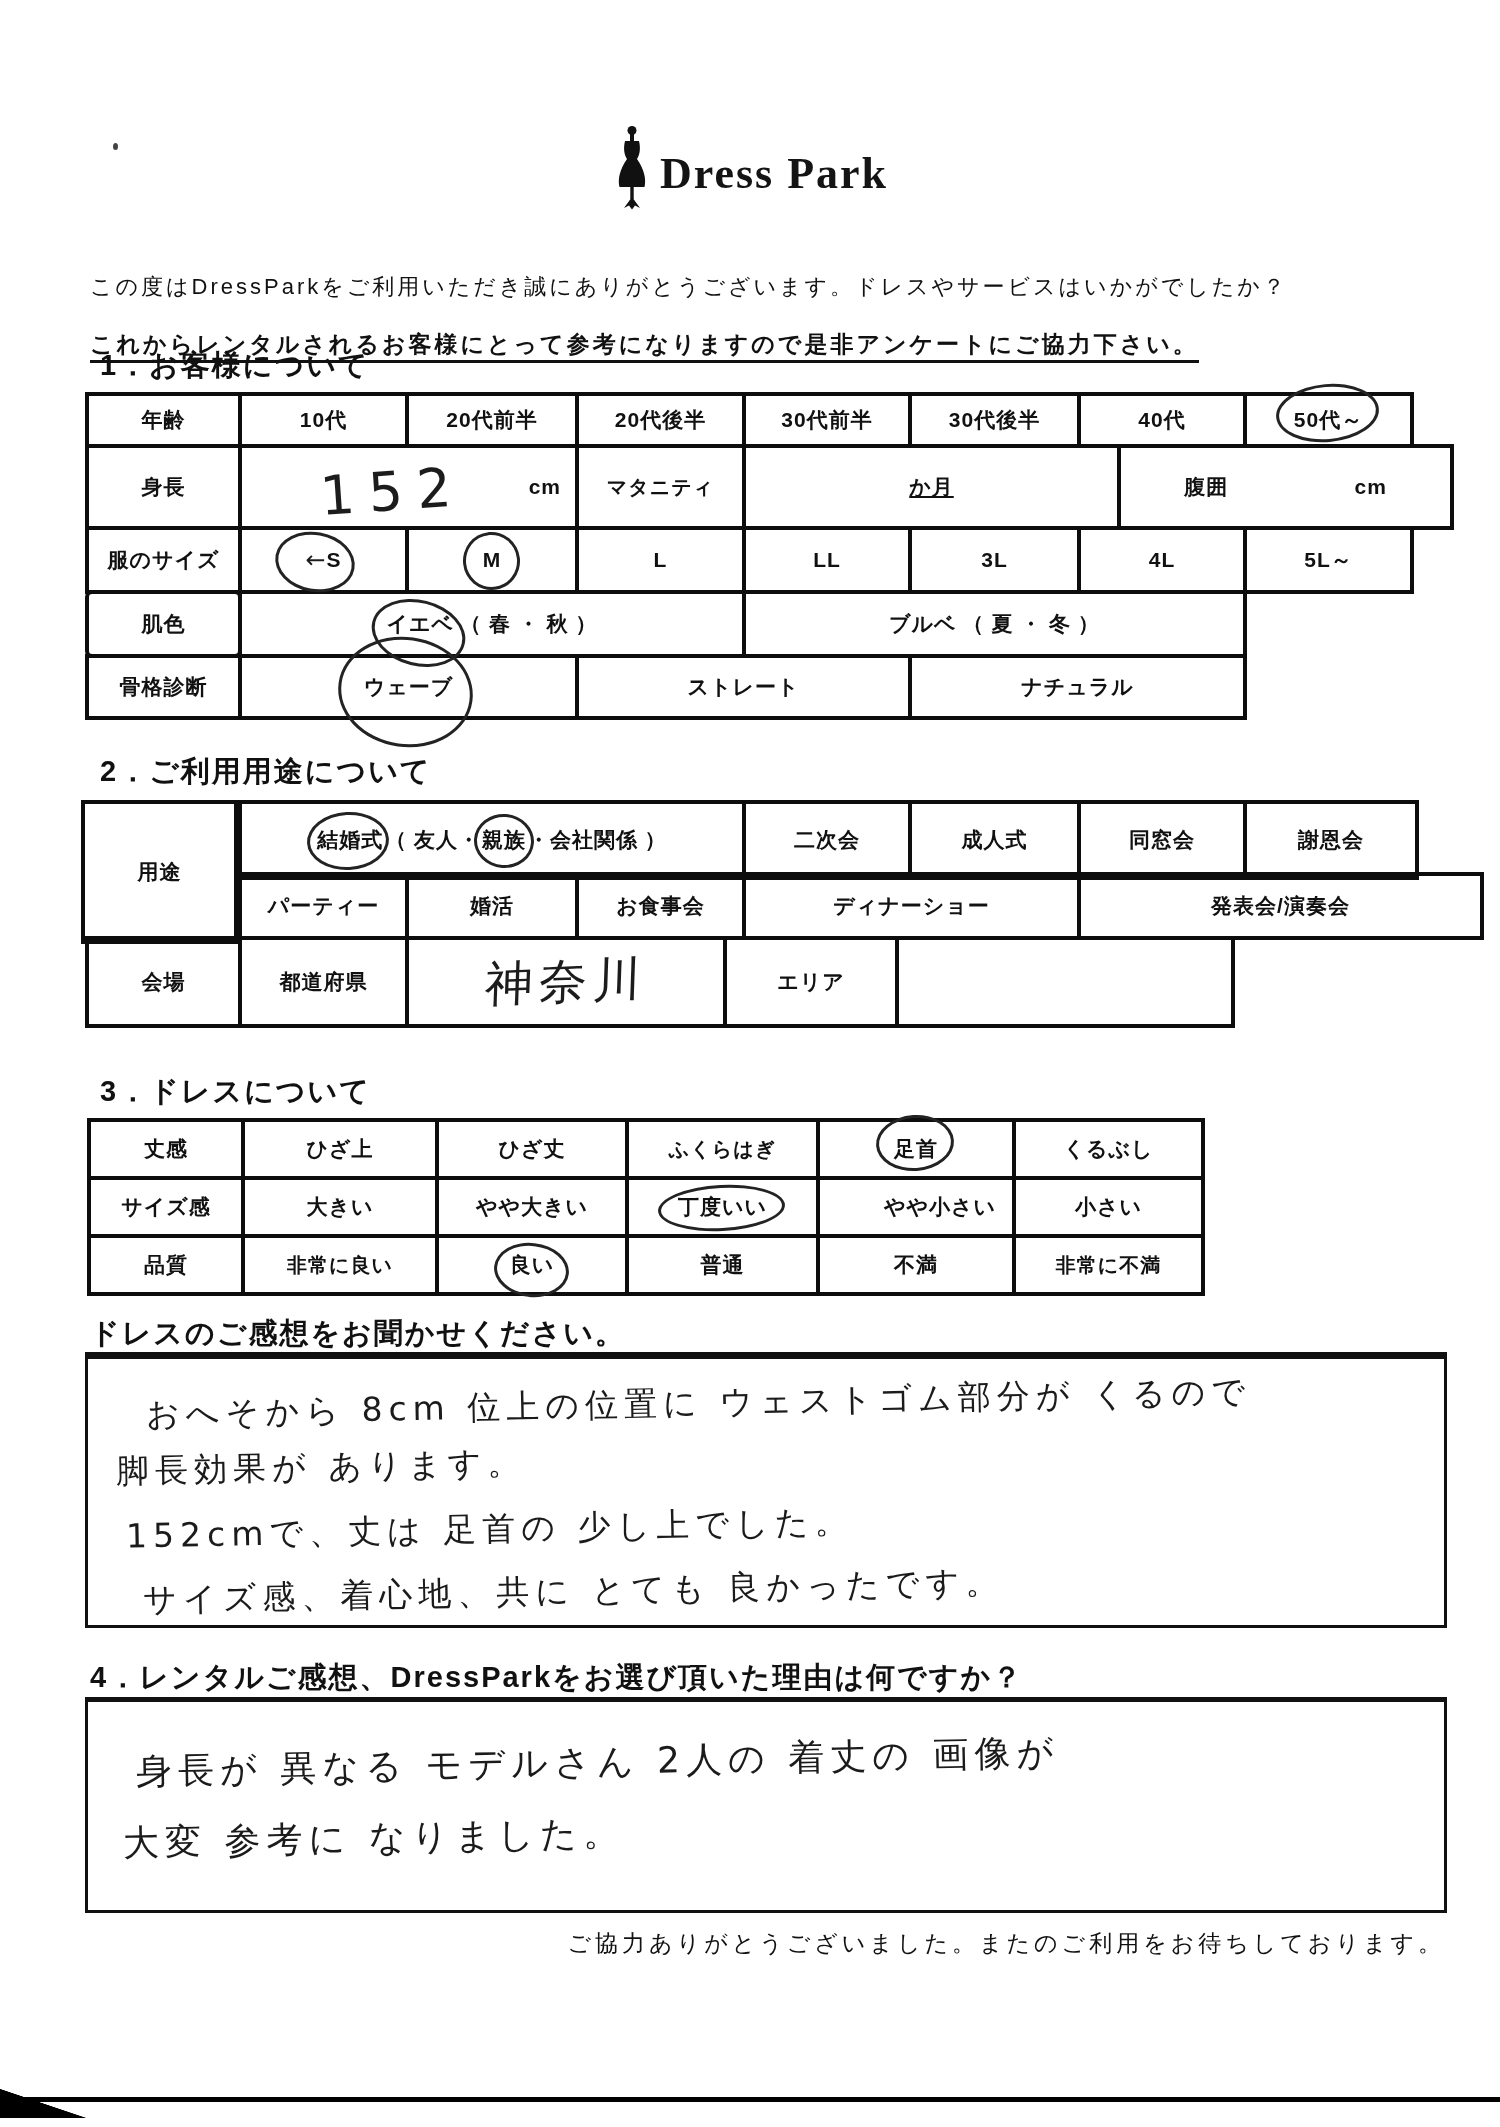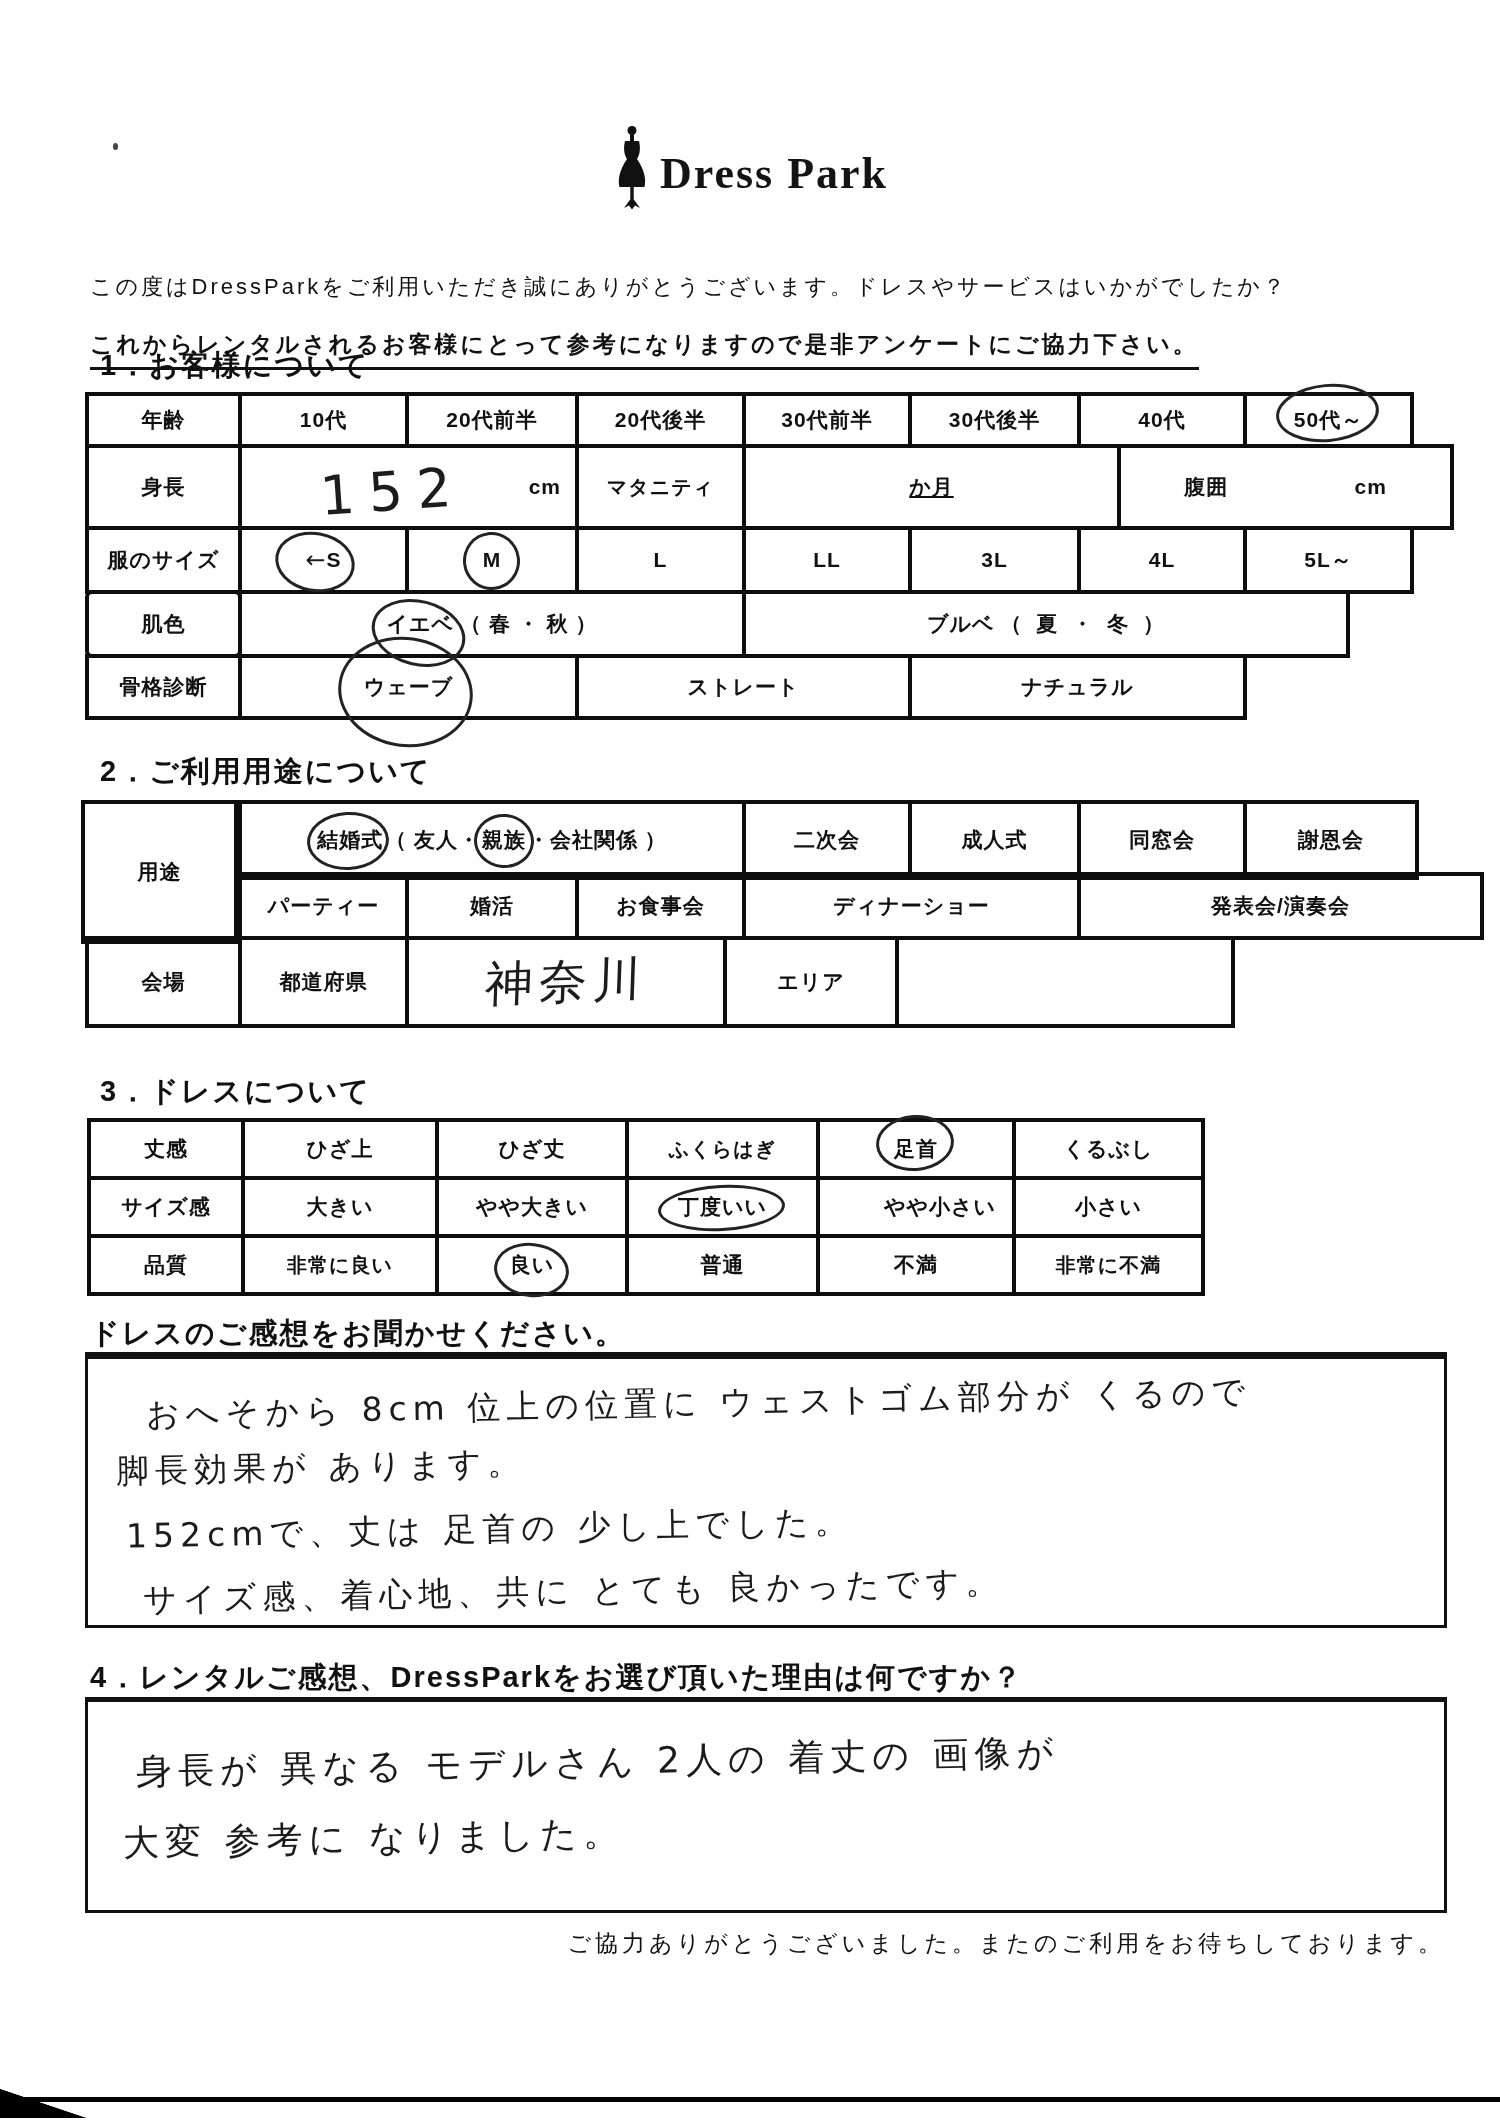--- a/index.html
+++ b/index.html
@@ -7,21 +7,21 @@
           font-family:"Liberation Sans","DejaVu Sans",sans-serif; color:#111; overflow:hidden; }
 
   
   .logo { position:absolute; top:126px; left:0; width:100%; display:flex; justify-content:center; align-items:flex-start; gap:8px; }
   .logo-text { font-family:"Liberation Serif","DejaVu Serif",serif; font-size:44px; font-weight:700; letter-spacing:2px; color:#141414; margin-top:22px; }
 
   
   .intro { position:absolute; left:90px; top:272px; }
   .intro-l1 { font-size:22px; font-weight:400; letter-spacing:3px; }
   .intro-l2 { margin-top:9px; display:inline-block; font-size:23px; font-weight:700; letter-spacing:3px;
-              border-bottom:3px solid #111; padding-bottom:7px; }
+              border-bottom:3px solid #111; padding-bottom:0; }
 
   .sec-title { position:absolute; font-size:29px; font-weight:700; letter-spacing:2px; white-space:nowrap; }
 
   
   .tbl { position:absolute; }
   .trow { display:flex; position:relative; }
   .trow + .trow { margin-top:-4px; }
   .cell { box-sizing:border-box; border:4px solid #0d0d0d; margin-left:-4px; background:transparent;
           display:flex; align-items:center; justify-content:center; font-weight:700; font-size:21px;
           letter-spacing:1px; white-space:nowrap; }
@@ -135,21 +135,21 @@
       <div class="cell" style="width:171px;">5L～</div>
     </div>
     <div class="trow" style="height:68px;">
       <div class="cell" style="width:157px;border-radius:7px;">肌色</div>
       <div class="cell" style="width:508px; gap:6px;">
         <span class="circ c-yellow">
             <span>イエベ</span>
           </span>
         <span>（ 春 ・ 秋 ）</span>
       </div>
-      <div class="cell" style="width:608px; gap:6px;font-family:Liberation Mono, monospace;">
+      <div class="cell" style="width:505px; gap:6px;">
         <span>ブルベ</span>
         <span>（ 夏 ・ 冬 ）</span>
       </div>
     </div>
     <div class="trow" style="height:66px;">
       <div class="cell" style="width:157px;">骨格診断</div>
       <div class="cell" style="width:341px;">
         <span class="circ c-wave">
             <span>ウェーブ</span>
           </span>

